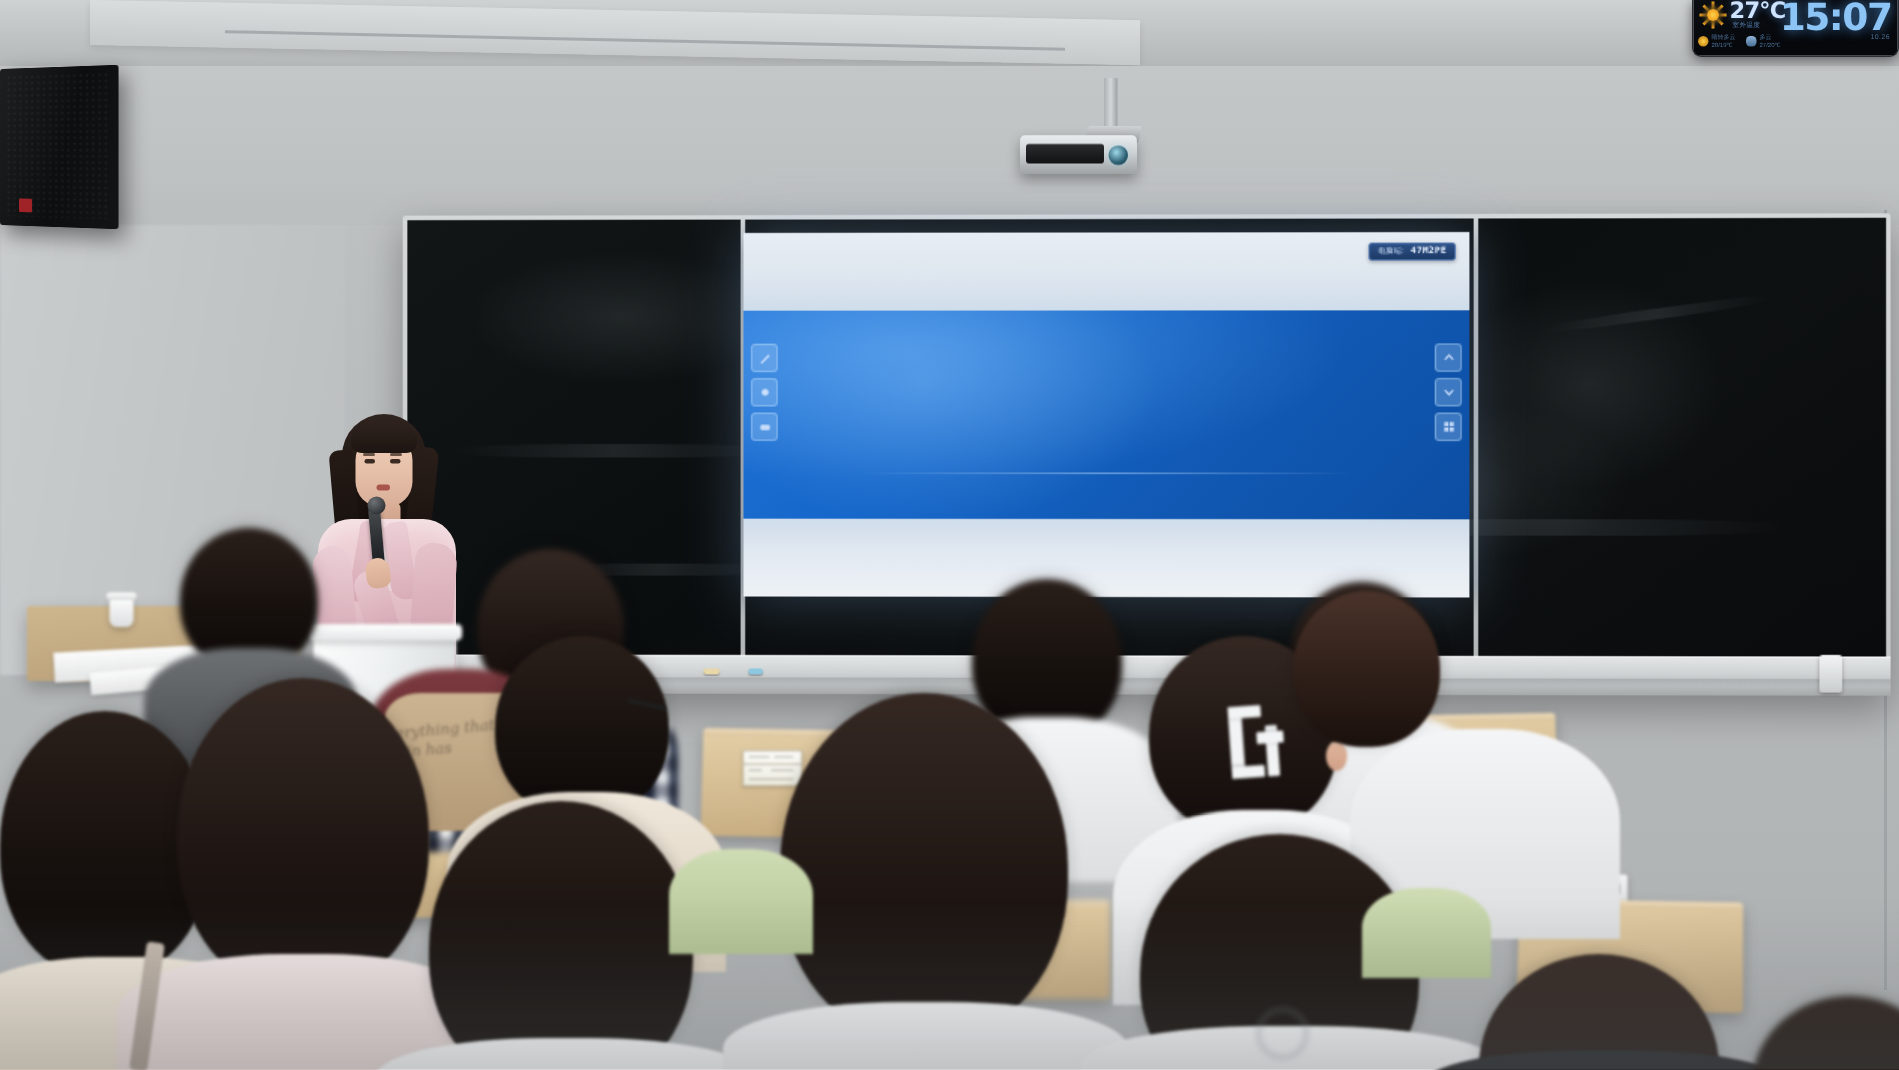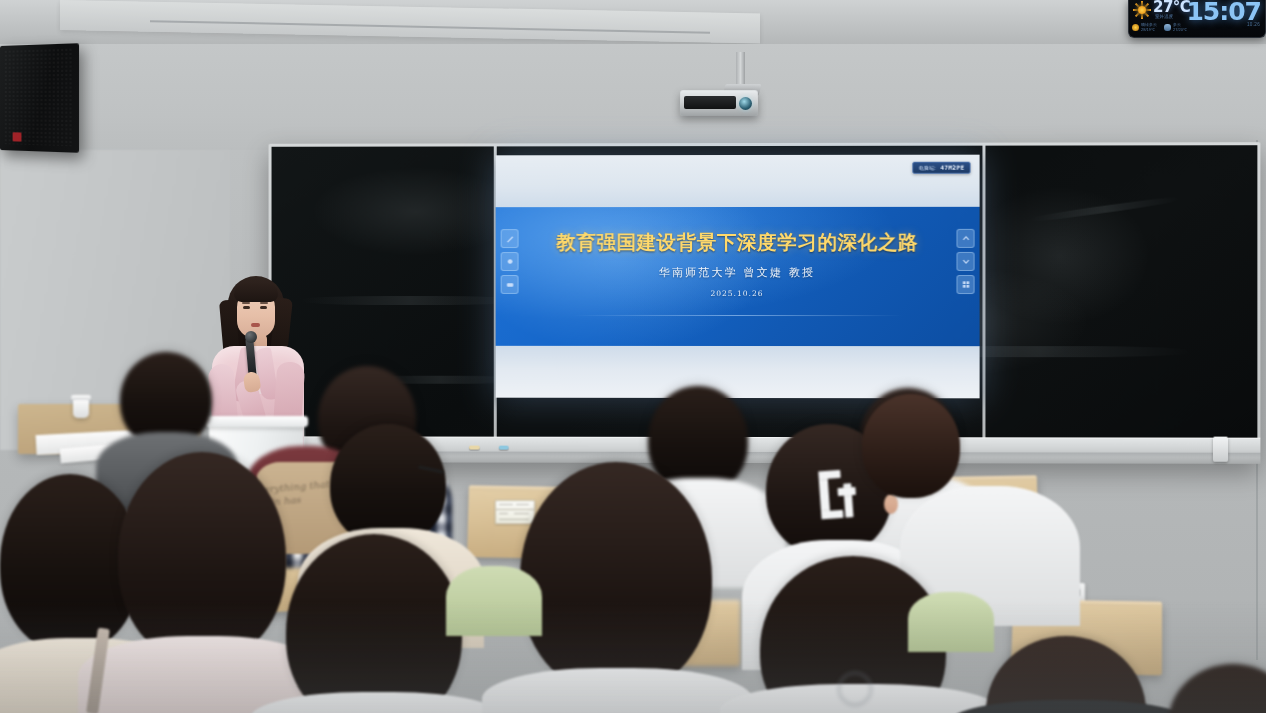--- a/index.html
+++ b/index.html
@@ -672,23 +672,20 @@
         <div class="tool-btn">
           <svg width="9" height="9" viewBox="0 0 10 10">
               <rect x="1.5" y="1.5" width="3" height="3" fill="#dceaff"></rect>
               <rect x="5.5" y="1.5" width="3" height="3" fill="#dceaff"></rect>
               <rect x="1.5" y="5.5" width="3" height="3" fill="#dceaff"></rect>
               <rect x="5.5" y="5.5" width="3" height="3" fill="#dceaff"></rect>
             </svg>
         </div>
       </div>
 
-      <div class="slide-title">教育强国建设背景下深度学习的深化之路</div>
-      <div class="slide-sub">华南师范大学  曾文婕  教授</div>
-      <div class="slide-date">2025.10.26</div>
       <div class="slide-rule"></div>
     </div>
 
     <div class="screen-bottom"></div>
   </div>
 
   <div class="front-table blur"></div>
   <div class="paper-sheet blur" style="left:36px; top:432px; width:120px; height:20px; transform:rotate(-3deg);"></div>
   <div class="paper-sheet blur" style="left:60px; top:444px; width:104px; height:15px; transform:rotate(-5deg);"></div>
   <div class="cup blur"></div>

